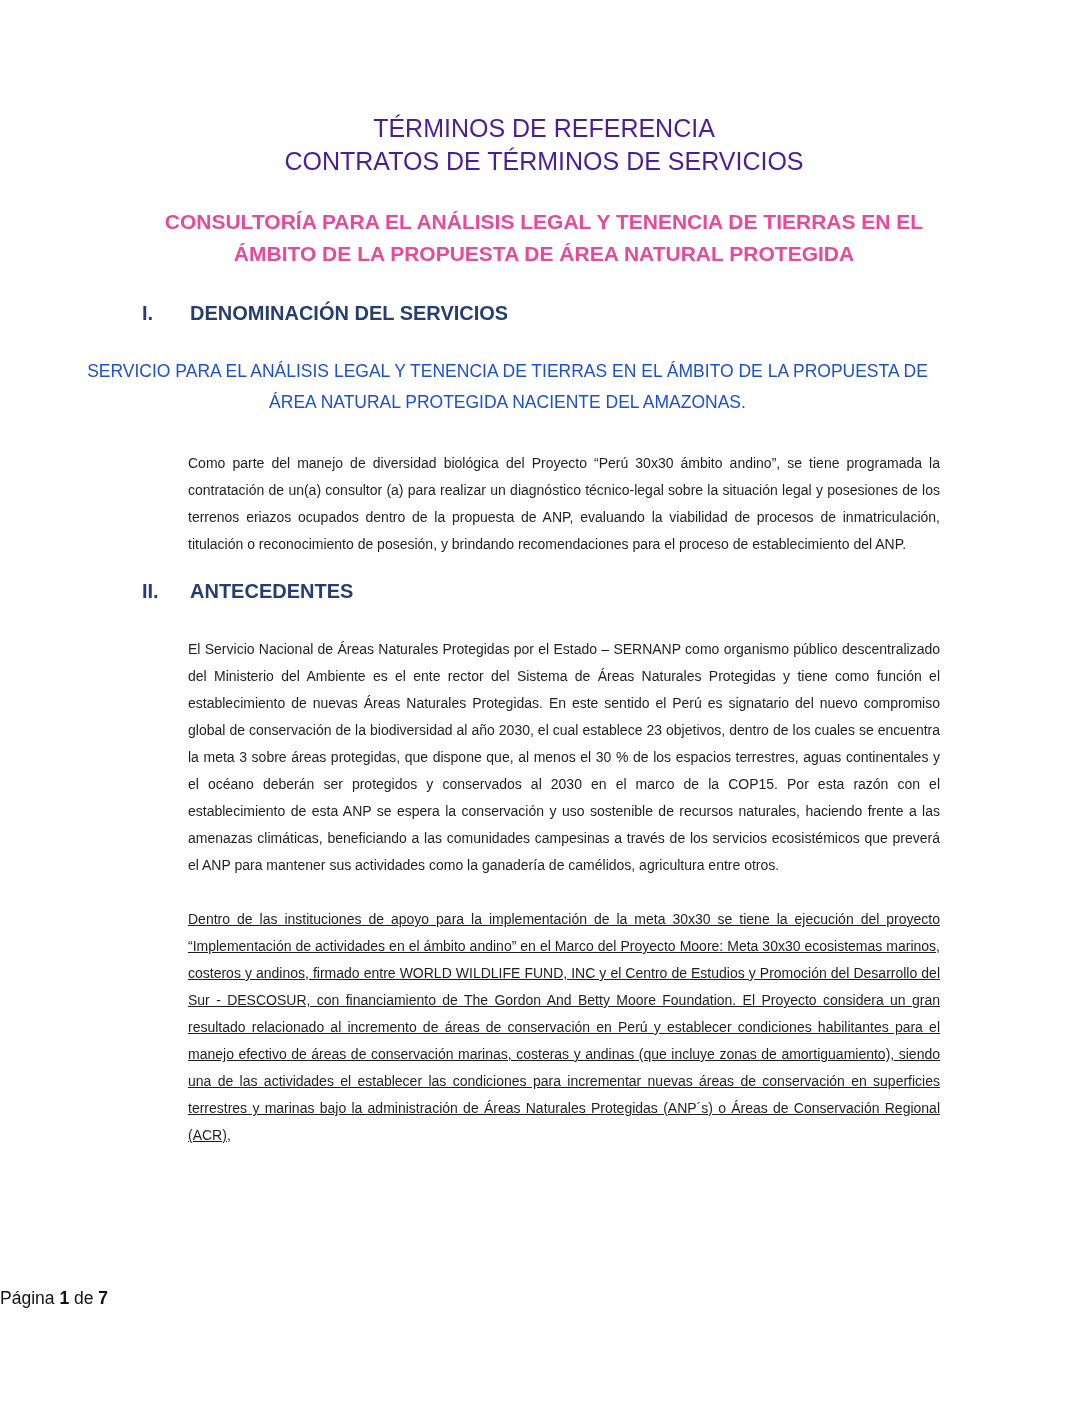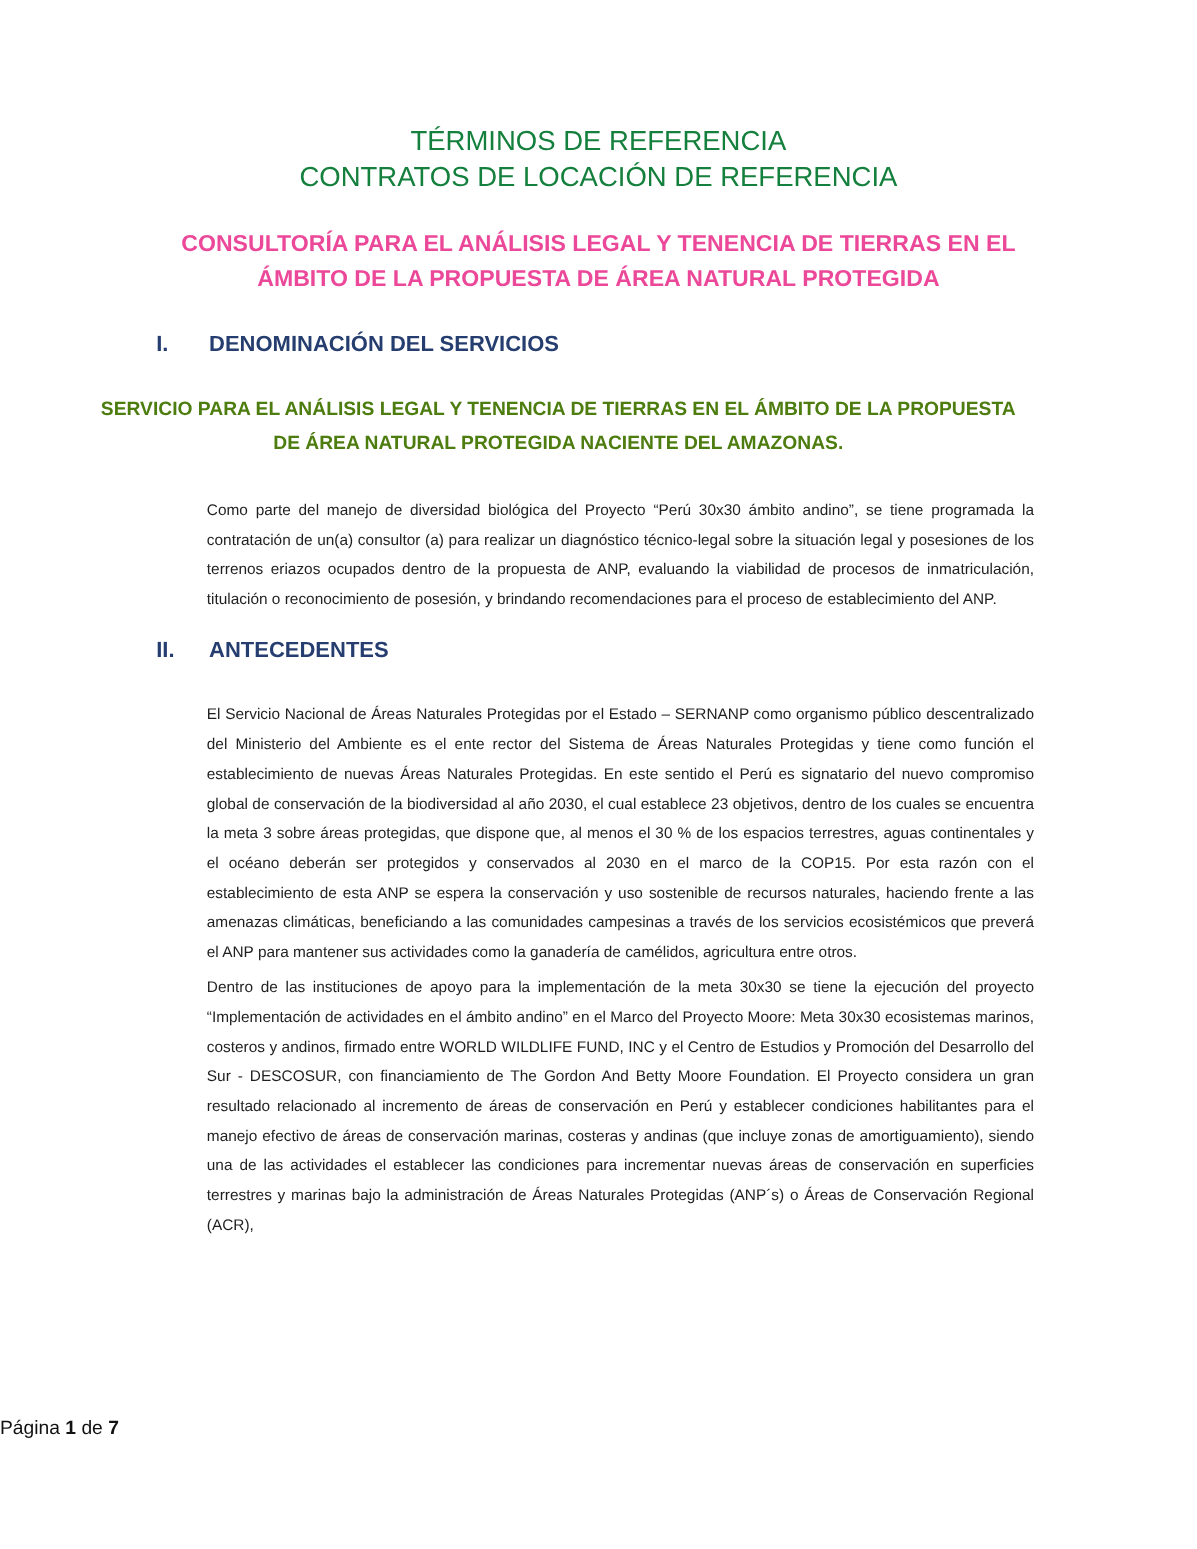--- a/index.html
+++ b/index.html
@@ -12,21 +12,21 @@
     width: 1088px;
     height: 1408px;
     background: #ffffff;
     font-family: "Liberation Sans", sans-serif;
     color: #1f1f1f;
     overflow: hidden;
   }
   .doc-title {
     padding-top: 112px;
     text-align: center;
-    color: #15803d;
+    color: #4c1d95;
     font-size: 25px;
     line-height: 33px;
     font-weight: 400;
   }
   .doc-subtitle {
     margin: 28px 140px 0 140px;
     text-align: center;
     color: #ec4899;
     font-weight: 700;
     font-size: 21px;
@@ -43,37 +43,38 @@
   .section-head .numeral {
     width: 48px;
     flex: 0 0 48px;
   }
   .section-head.antecedentes {
     margin-top: 20px;
   }
   .statement {
     margin: 30px 160px 0 87px;
     text-align: center;
-    font-weight: 700;
+    font-weight: 400;
     font-size: 17.5px;
     line-height: 31px;
-    color: #4d7c0f;
+    color: #1d4ed8;
   }
   .body-par {
     margin: 30px 148px 0 188px;
     text-align: justify;
     font-size: 14px;
     line-height: 27px;
     color: #1f1f1f;
   }
   .body-par.first {
     margin-top: 32px;
   }
   .body-par.follow {
-    margin-top: 5px;
+    margin-top: 27px;
+    text-decoration: underline;
   }
   .page-footer {
     position: absolute;
     top: 1288px;
     left: 0;
     width: 100%;
     text-align: left;
     font-size: 17.5px;
     color: #111111;
   }
@@ -81,21 +82,21 @@
     font-weight: 700;
   }
 </style>
 </head>
 <body>
 
 <div class="page">
 
   <div class="doc-title">
     <div>TÉRMINOS DE REFERENCIA</div>
-    <div>CONTRATOS DE LOCACIÓN DE REFERENCIA</div>
+    <div>CONTRATOS DE TÉRMINOS DE SERVICIOS</div>
   </div>
 
   <div class="doc-subtitle">CONSULTORÍA PARA EL ANÁLISIS LEGAL Y TENENCIA DE TIERRAS EN EL ÁMBITO DE LA PROPUESTA DE ÁREA NATURAL PROTEGIDA</div>
 
   <div class="section-head">
     <span class="numeral">I.</span>
     <span>DENOMINACIÓN DEL SERVICIOS</span>
   </div>
 
   <div class="statement">SERVICIO PARA EL ANÁLISIS LEGAL Y TENENCIA DE TIERRAS EN EL ÁMBITO DE LA PROPUESTA DE ÁREA NATURAL PROTEGIDA NACIENTE DEL AMAZONAS.</div>

